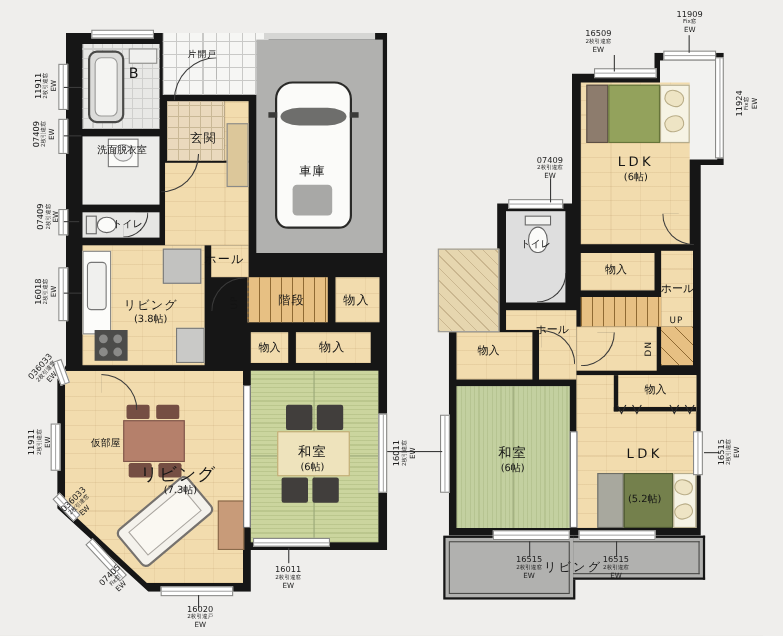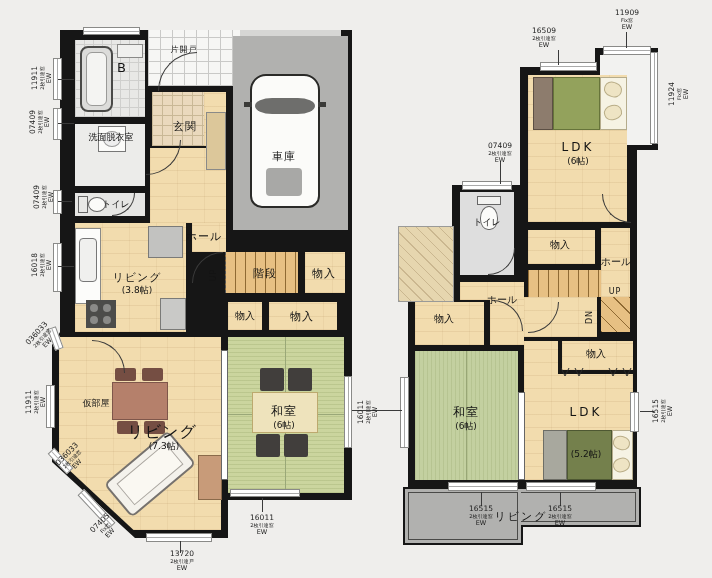--- a/index.html
+++ b/index.html
@@ -308,21 +308,21 @@
     <span class="c">036033</span>
       <span class="t">2枚引違窓</span>
       <span class="s">EW</span>
   </div>
   <div class="dim" style="left:105px;top:528px;--r:-45deg;">
     <span class="c">07405</span>
       <span class="t">Fix窓</span>
       <span class="s">EW</span>
   </div>
   <div class="dim" style="left:182px;top:561px;">
-    <span class="c">13720</span>
+    <span class="c">16020</span>
       <span class="t">2枚引違戸</span>
       <span class="s">EW</span>
   </div>
   <div class="dim" style="left:262px;top:525px;">
     <span class="c">16011</span>
       <span class="t">2枚引違窓</span>
       <span class="s">EW</span>
   </div>
   <div class="dim" style="left:368px;top:412px;--r:-90deg;">
     <span class="c">16011</span>

